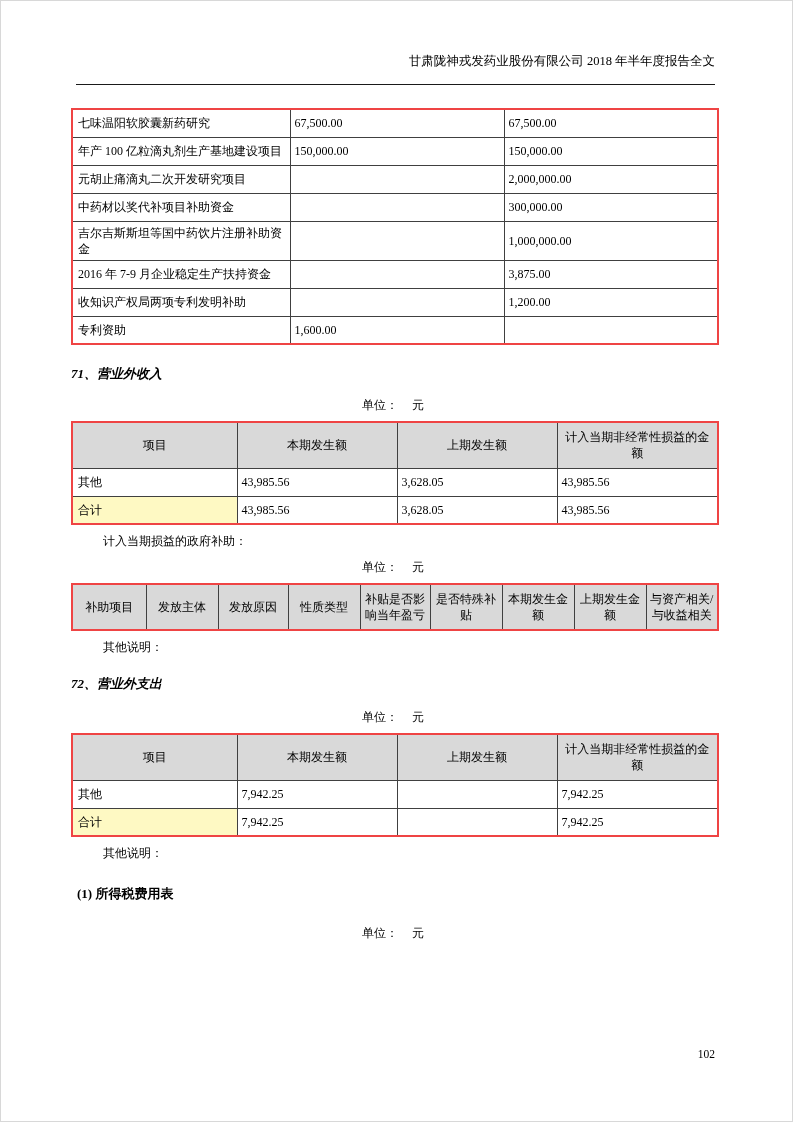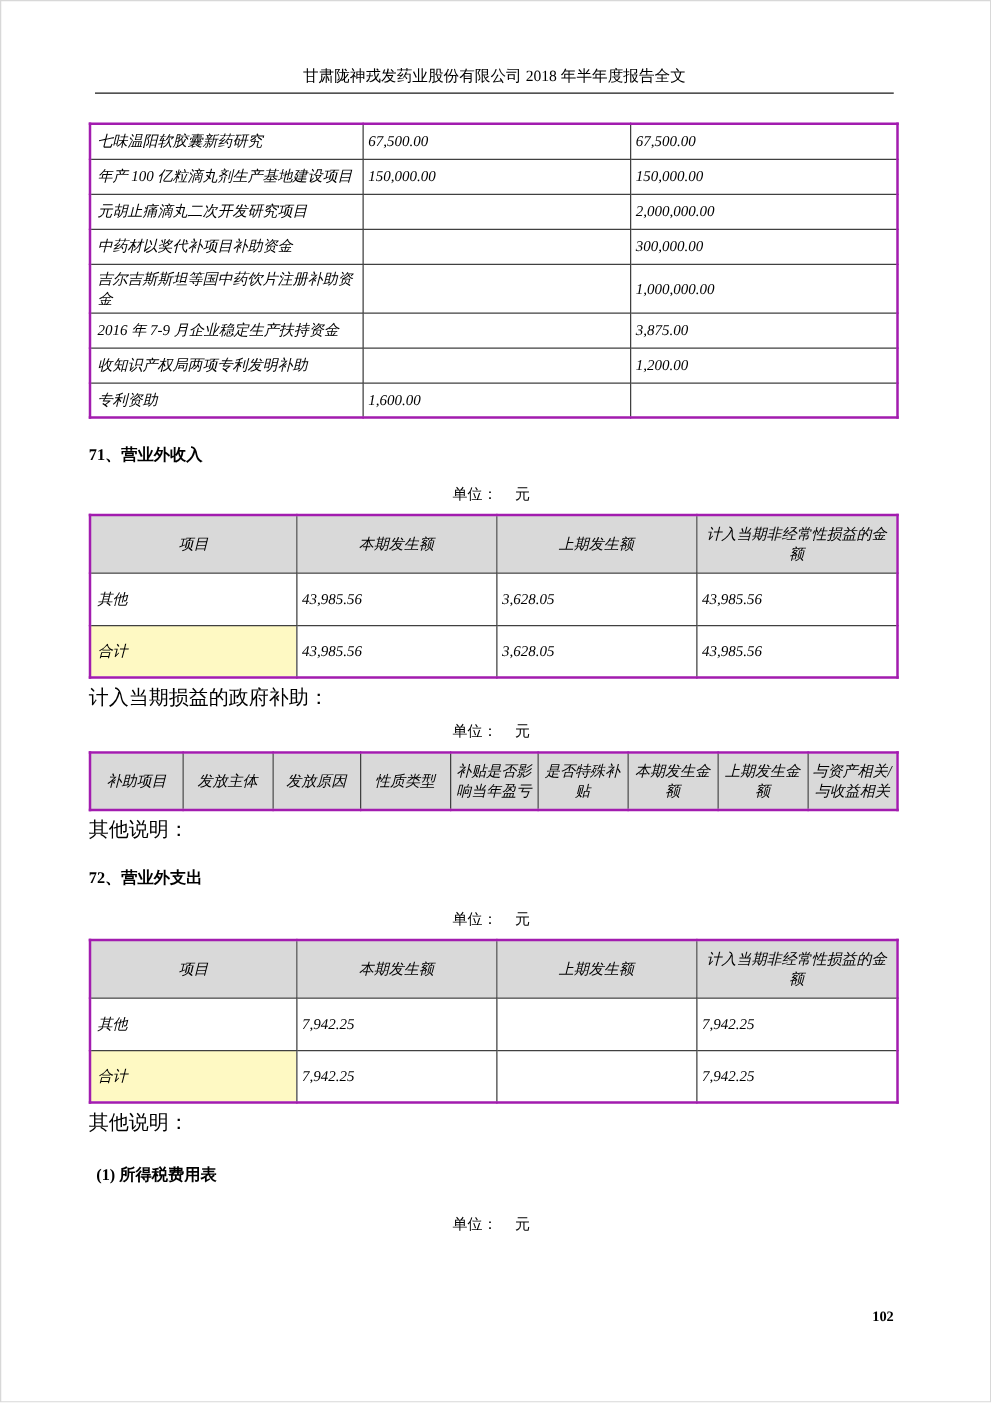--- a/index.html
+++ b/index.html
@@ -12,84 +12,84 @@
   .page {
     position:relative;
     width:793px; height:1122px;
     background:#fff;
     border:1px solid #d8d8d8;
     overflow:hidden;
   }
   .header {
     margin:0 77px 0 75px;
     padding-top:52px;
-    padding-bottom:5px;
+    padding-bottom:15px;
     border-bottom:1px solid #1a1a1a;
-    text-align:center;
+    text-align:right;
     font-size:12.5px;
     line-height:16px;
   }
   .content { margin:0 77px 0 70px; }
 
   table.tbl {
     border-collapse:collapse;
     table-layout:fixed;
     width:646px;
-    border:2px solid #a21caf;
-    font-style:italic;
+    border:2px solid #ef4444;
   }
   table.tbl td, table.tbl th {
     border:1px solid #404040;
     font-size:12px;
     font-weight:normal;
     line-height:16px;
     vertical-align:middle;
     overflow:hidden;
   }
   .top-table { margin-top:23px; }
   .top-table td { height:28px; }
   td.name { text-align:left; padding:3px 4px 3px 5px; }
   td.num  { text-align:left; padding:3px 5px 3px 4px; }
   th.hdr  { background:#d9d9d9; text-align:center; padding:3px 4px; }
 
   h2.sec {
     margin:20px 0 0 0;
     font-size:13px; line-height:18px;
     font-weight:bold;
+    font-style:italic;
   }
   h3.subsec {
     margin:24px 0 0 6px;
     font-size:13px; line-height:18px;
     font-weight:bold;
   }
   .unit-line {
     margin-top:14px;
     text-align:center;
     font-size:12px; line-height:16px;
   }
   .unit-line .unit-val { margin-left:14px; }
   .io-table { margin-top:8px; }
   .io-table th.hdr { height:46px; }
-  .io-table td { height:42px; }
+  .io-table td { height:28px; }
   .io-table .total-row td.name { background:#fef9c3; }
   .subsidy-table { margin-top:8px; }
   .subsidy-table th.hdr { height:46px; padding:3px 2px; }
   p.note {
     margin-top:8px;
-    font-size:16px; line-height:16px;
+    font-size:12px; line-height:16px;margin-left:32px;
   }
   .mt10 { margin-top:10px; }
   .mt16 { margin-top:16px; }
   .h72 { margin-top:22px; }
   .h73 { margin-top:28px; }
   .unit-last { margin-top:22px; }
   .page-number {
     position:absolute;
     right:77px; bottom:60px;
-    font-size:11.5px; line-height:14px;font-weight:bold;
+    font-size:11.5px; line-height:14px;
   }
 </style>
 </head>
 <body>
 
 <div class="page">
 
   <div class="header">
     <span>甘肃陇神戎发药业股份有限公司 2018 年半年度报告全文</span>
   </div>

